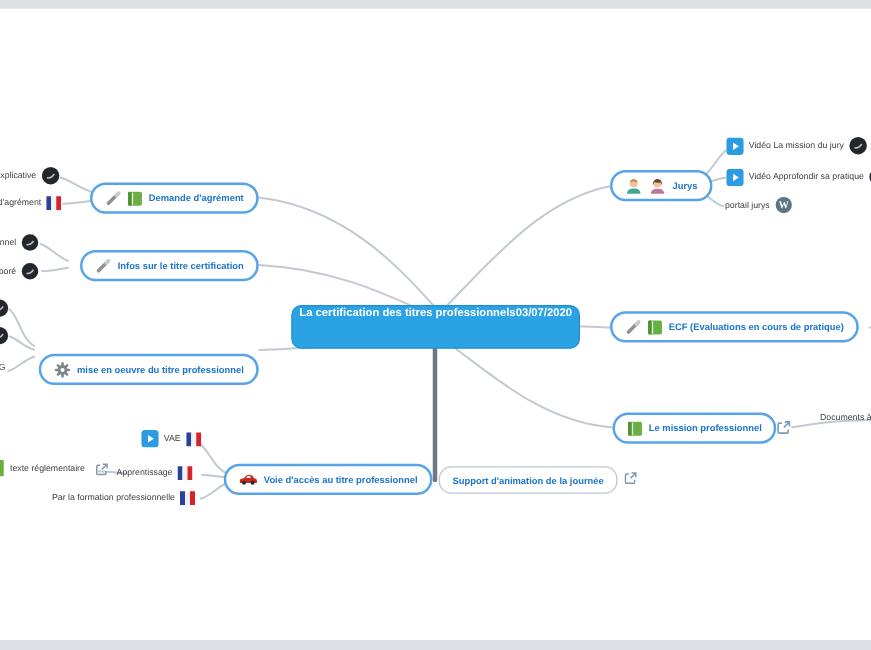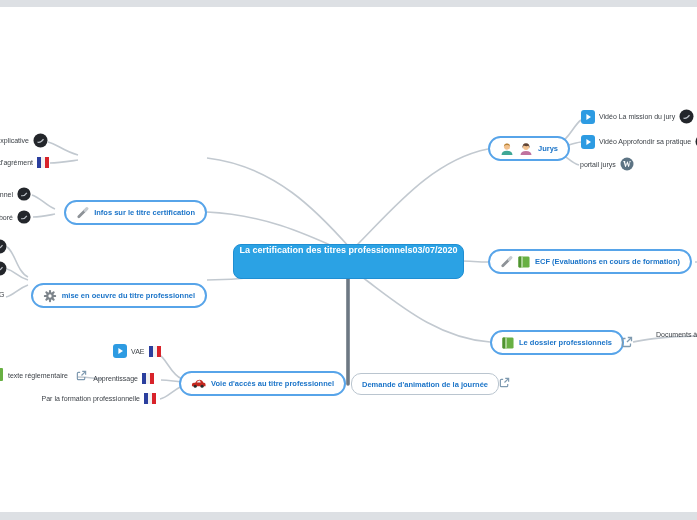--- a/index.html
+++ b/index.html
@@ -57,20 +57,36 @@
     <path class="ln" d="M558 152 C568 157 571 163 579 165"></path>
     <path class="ln" d="M633 342 C650 339 660 337 697 336"></path>
     <path class="ln" d="M695 262 L697 262"></path>
   </svg>
 
   <div id="central">
     <div>La certification des titres professionnels</div>
     <div>03/07/2020</div>
   </div>
 
+  <div class="node" style="right:490px;top:146px;">
+    <span class="icon">
+        <svg width="13" height="13" viewBox="0 0 14 14">
+          <line x1="3" y1="11.5" x2="9.5" y2="5" stroke="#8d9297" stroke-width="3" stroke-linecap="round"></line>
+          <line x1="9.9" y1="4.6" x2="11.7" y2="2.8" stroke="#c6cbcf" stroke-width="3.4" stroke-linecap="round"></line>
+        </svg>
+      </span>
+    <span class="icon">
+        <svg width="12" height="12" viewBox="0 0 13 13">
+          <rect x="0.5" y="0.5" width="12" height="12" rx="1.5" fill="#68b043"></rect>
+          <rect x="0.5" y="0.5" width="3" height="12" rx="1" fill="#4f9330"></rect>
+          <rect x="3.8" y="1.2" width="1.1" height="10.6" fill="#e9f5e0"></rect>
+        </svg>
+      </span>
+    <span>Demande d'agrément</span>
+  </div>
 
   <div class="node" style="right:490px;top:200px;">
     <span class="icon">
         <svg width="13" height="13" viewBox="0 0 14 14">
           <line x1="3" y1="11.5" x2="9.5" y2="5" stroke="#8d9297" stroke-width="3" stroke-linecap="round"></line>
           <line x1="9.9" y1="4.6" x2="11.7" y2="2.8" stroke="#c6cbcf" stroke-width="3.4" stroke-linecap="round"></line>
         </svg>
       </span>
     <span>Infos sur le titre certification</span>
   </div>
@@ -128,36 +144,36 @@
           <line x1="9.9" y1="4.6" x2="11.7" y2="2.8" stroke="#c6cbcf" stroke-width="3.4" stroke-linecap="round"></line>
         </svg>
       </span>
     <span class="icon">
         <svg width="12" height="12" viewBox="0 0 13 13">
           <rect x="0.5" y="0.5" width="12" height="12" rx="1.5" fill="#68b043"></rect>
           <rect x="0.5" y="0.5" width="3" height="12" rx="1" fill="#4f9330"></rect>
           <rect x="3.8" y="1.2" width="1.1" height="10.6" fill="#e9f5e0"></rect>
         </svg>
       </span>
-    <span>ECF (Evaluations en cours de formation)</span>
+    <span>ECF (Evaluations en cours de pratique)</span>
   </div>
 
   <div class="node" style="left:490px;top:330px;">
     <span class="icon">
         <svg width="12" height="12" viewBox="0 0 13 13">
           <rect x="0.5" y="0.5" width="12" height="12" rx="1.5" fill="#68b043"></rect>
           <rect x="0.5" y="0.5" width="3" height="12" rx="1" fill="#4f9330"></rect>
           <rect x="3.8" y="1.2" width="1.1" height="10.6" fill="#e9f5e0"></rect>
         </svg>
       </span>
-    <span>Le dossier professionnels</span>
+    <span>Le mission professionnel</span>
   </div>
 
   <div class="node gray" style="left:351px;top:373px;">
-    <span>Demande d'animation de la journée</span>
+    <span>Support d'animation de la journée</span>
   </div>
 
   <span class="icon" style="position:absolute;z-index:2;left:621px;top:336px;">
       <svg width="12" height="12" viewBox="0 0 12 12">
         <path d="M4.5 2.5 H2.5 A1 1 0 0 0 1.5 3.5 V9.5 A1 1 0 0 0 2.5 10.5 H8.5 A1 1 0 0 0 9.5 9.5 V7.5" fill="none" stroke="#7f9ab0" stroke-width="1.3"></path>
         <path d="M6.8 1.5 H10.5 V5.2" fill="none" stroke="#7f9ab0" stroke-width="1.3"></path>
         <path d="M10.3 1.7 L6 6" stroke="#7f9ab0" stroke-width="1.3"></path>
       </svg>
     </span>
   <span class="icon" style="position:absolute;z-index:2;left:499px;top:377px;">

